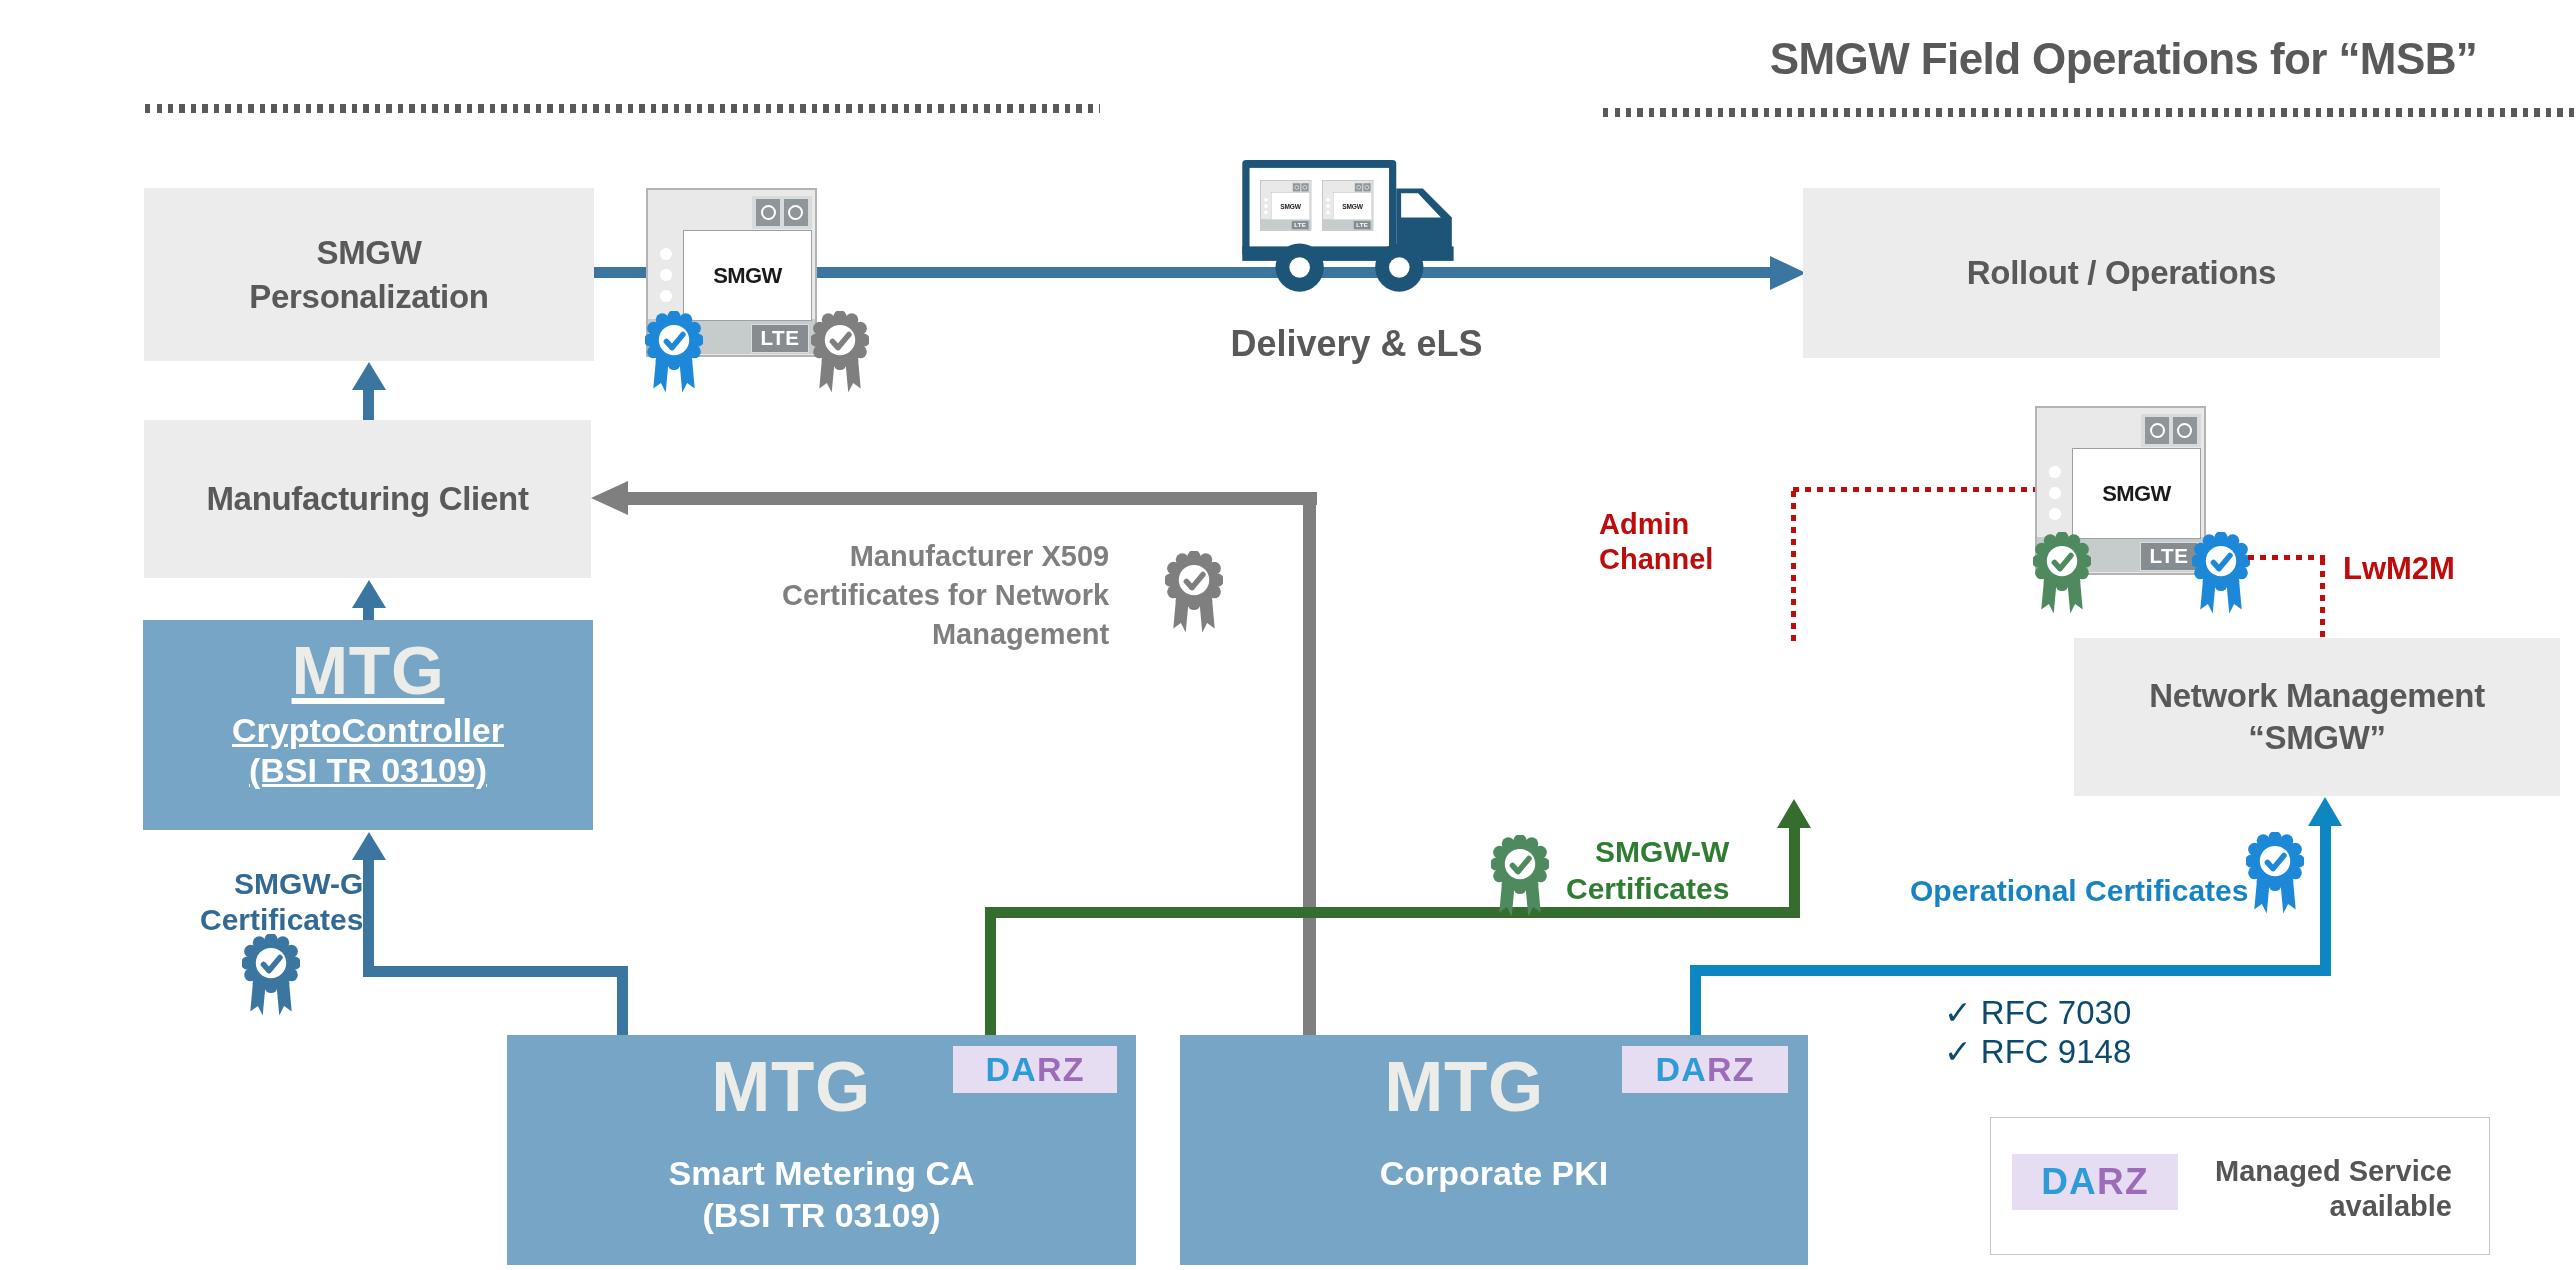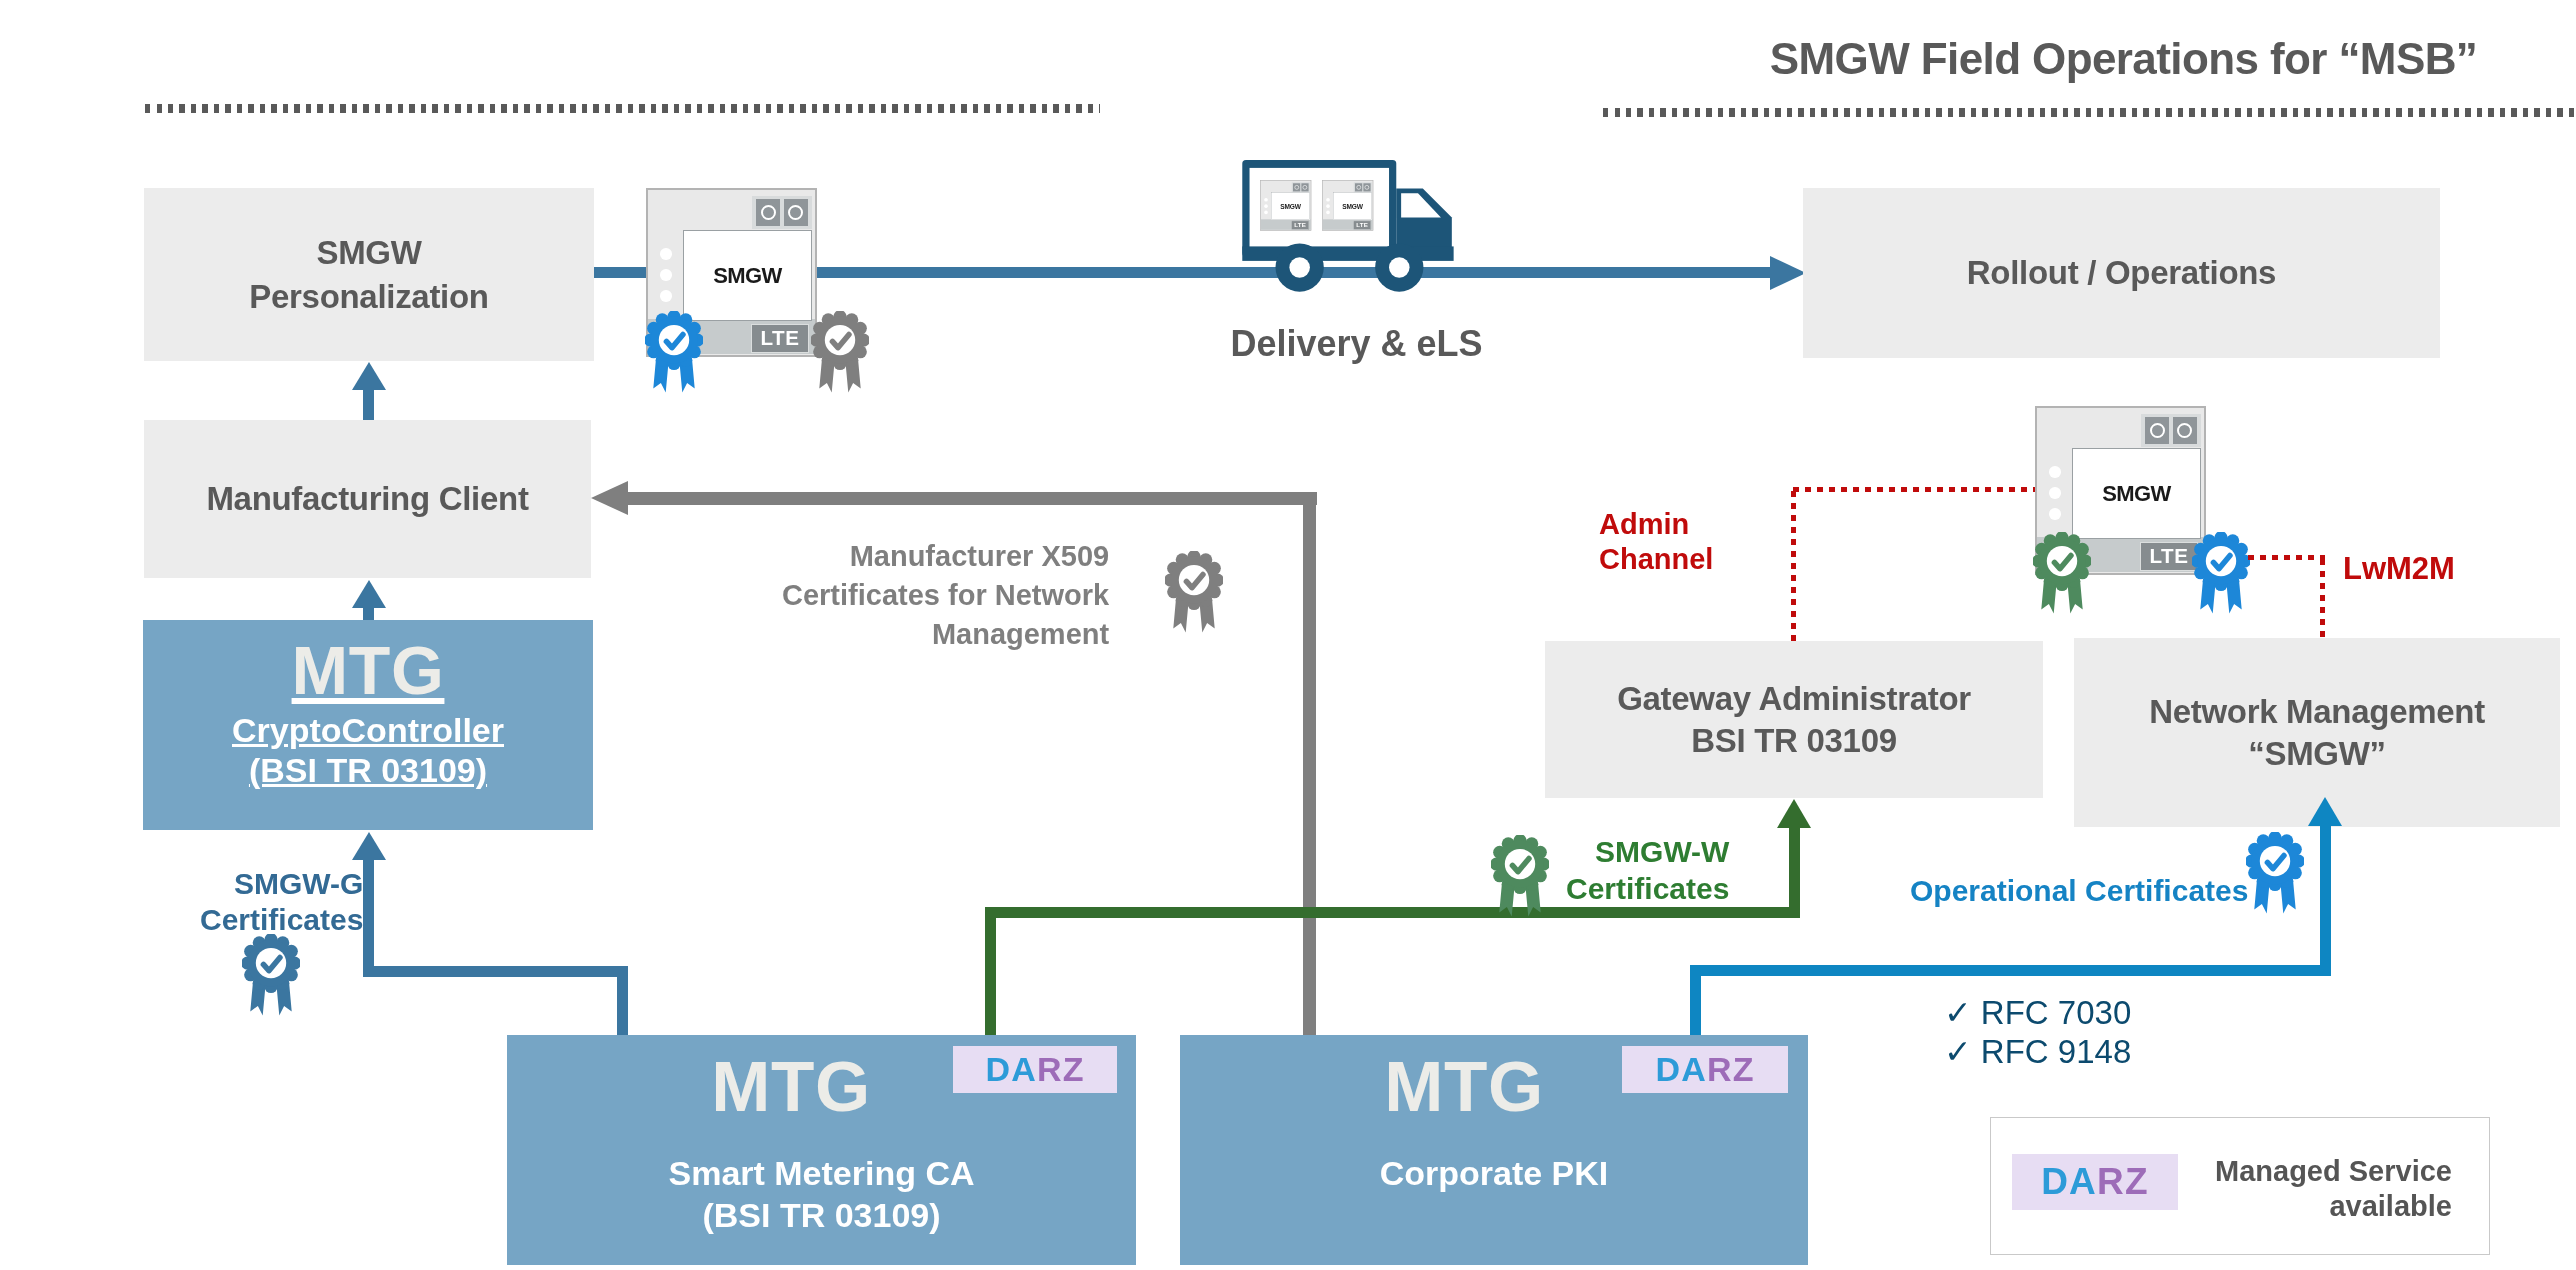--- a/index.html
+++ b/index.html
@@ -297,25 +297,21 @@
   <div class="abs red-dot-v" style="left:1791px;top:491px;height:151px;"></div>
   <div class="abs lbl" style="left:1599px;top:507px;width:181px;text-align:left;font-size:29px;line-height:35px;color:#C00B0B;">
     <div>Admin</div>
     <div>Channel</div>
   </div>
 
   <div class="abs red-dot-h" style="left:2248px;top:555px;width:77px;"></div>
   <div class="abs red-dot-v" style="left:2320px;top:559px;height:80px;"></div>
   <div class="abs lbl" style="left:2343px;top:551px;font-size:31px;color:#C00B0B;">LwM2M</div>
 
-  <div class="abs graybox" style="left:1545px;top:641px;width:498px;height:157px;line-height:42px;">
-    <div>Gateway Administrator</div>
-    <div>BSI TR 03109</div>
-  </div>
-  <div class="abs graybox" style="left:2074px;top:638px;width:486px;height:189px;line-height:42px;">
+  <div class="abs graybox" style="left:2074px;top:638px;width:486px;height:158px;line-height:42px;">
     <div>Network Management</div>
     <div>“SMGW”</div>
   </div>
 
   <div class="abs arrow-up-green" style="left:1777px;top:799px;"></div>
   <div class="abs" style="left:1789px;top:826px;width:11px;height:87px;background:#346D2E;"></div>
   <div class="abs" style="left:985px;top:907px;width:815px;height:11px;background:#346D2E;"></div>
   <div class="abs" style="left:985px;top:907px;width:11px;height:129px;background:#346D2E;"></div>
 
   <div class="abs" style="left:1491px;top:835px;"><svg width="58" height="83" viewBox="-42 -42 84 120">

